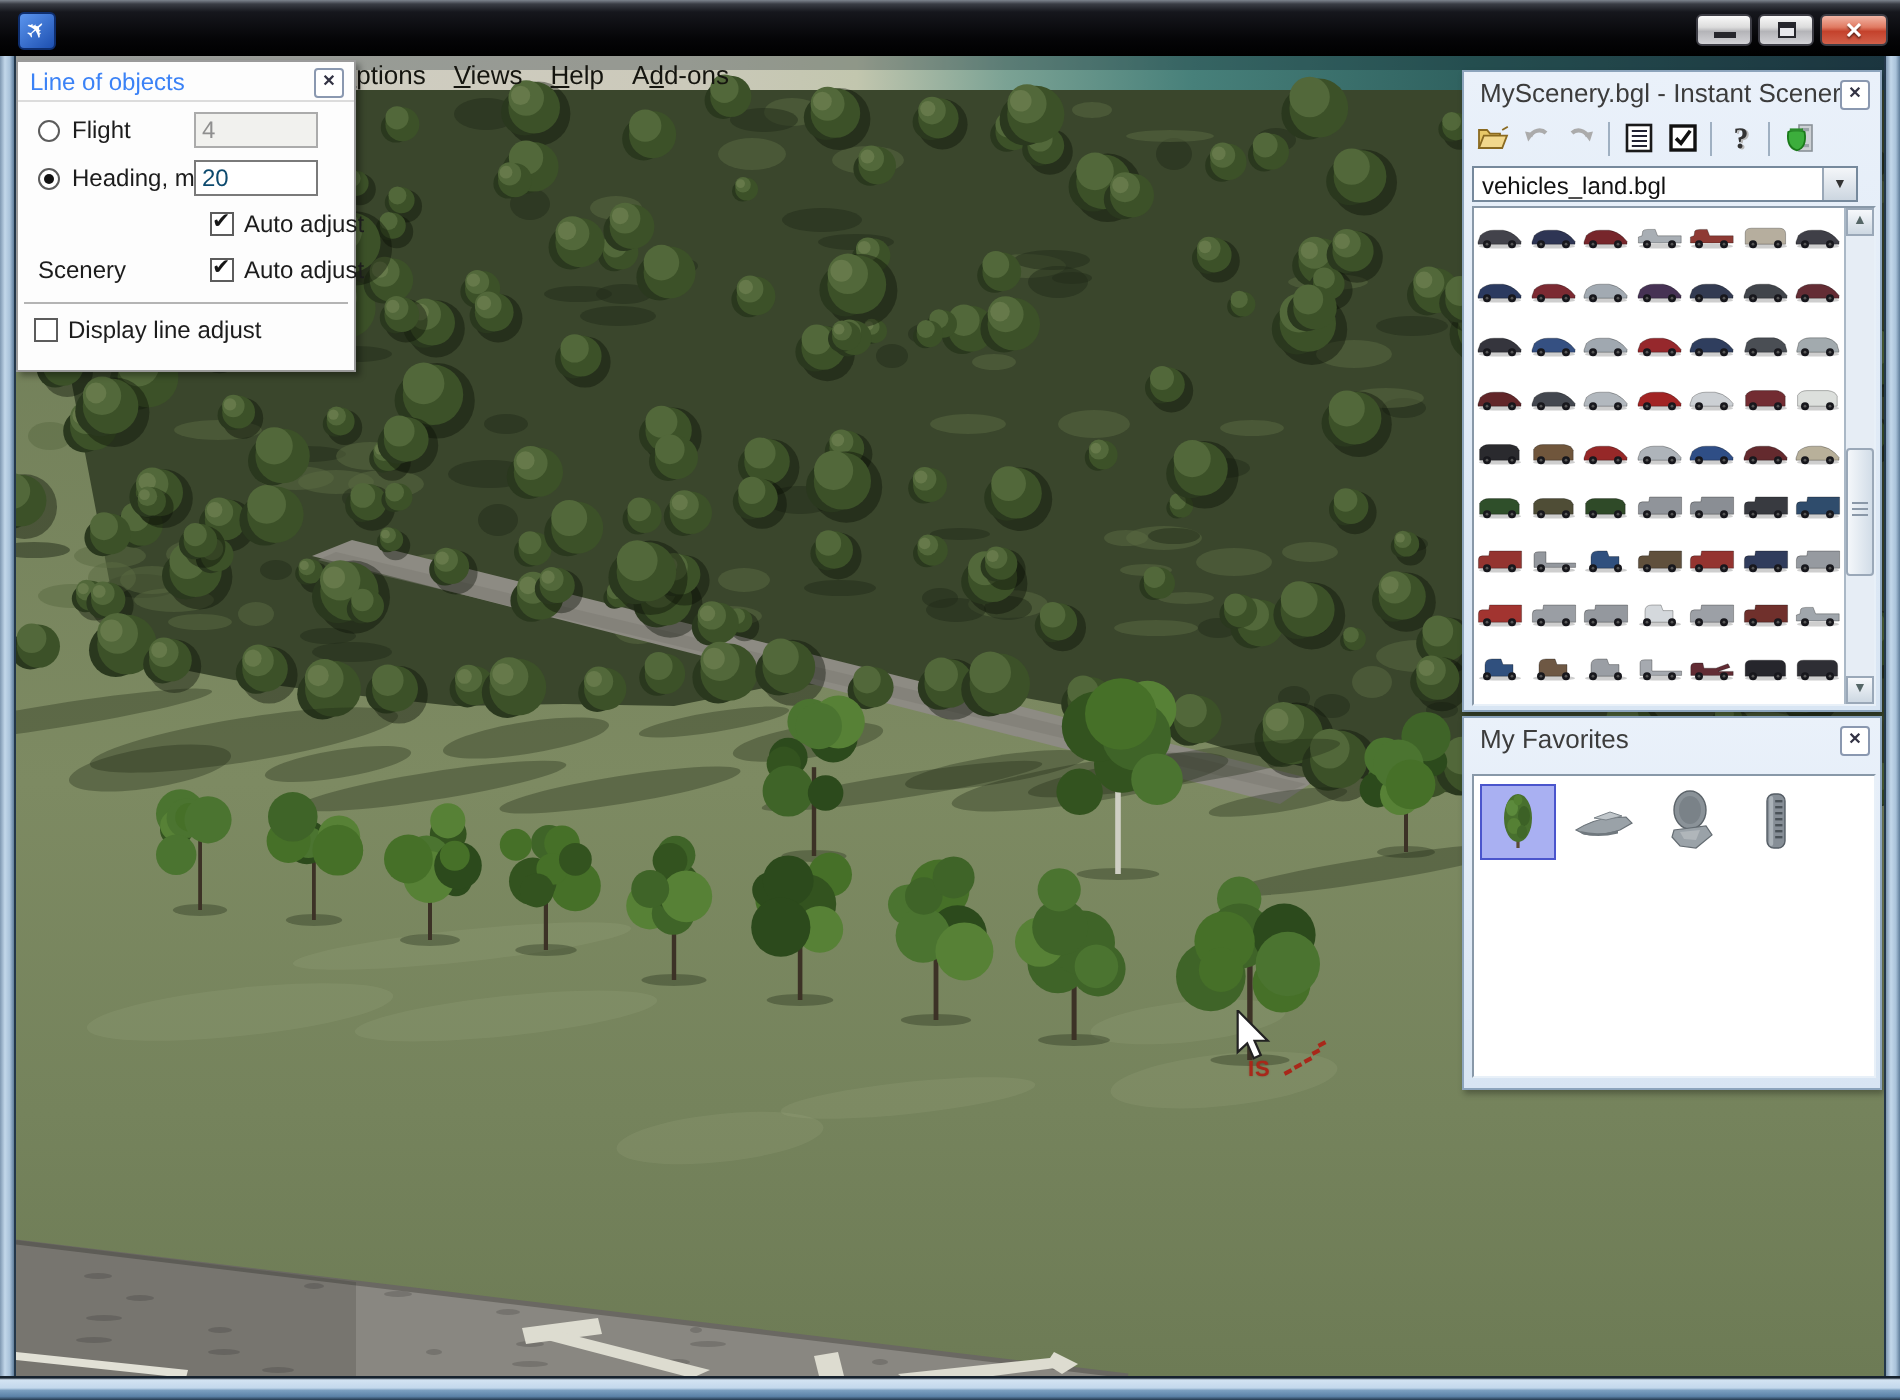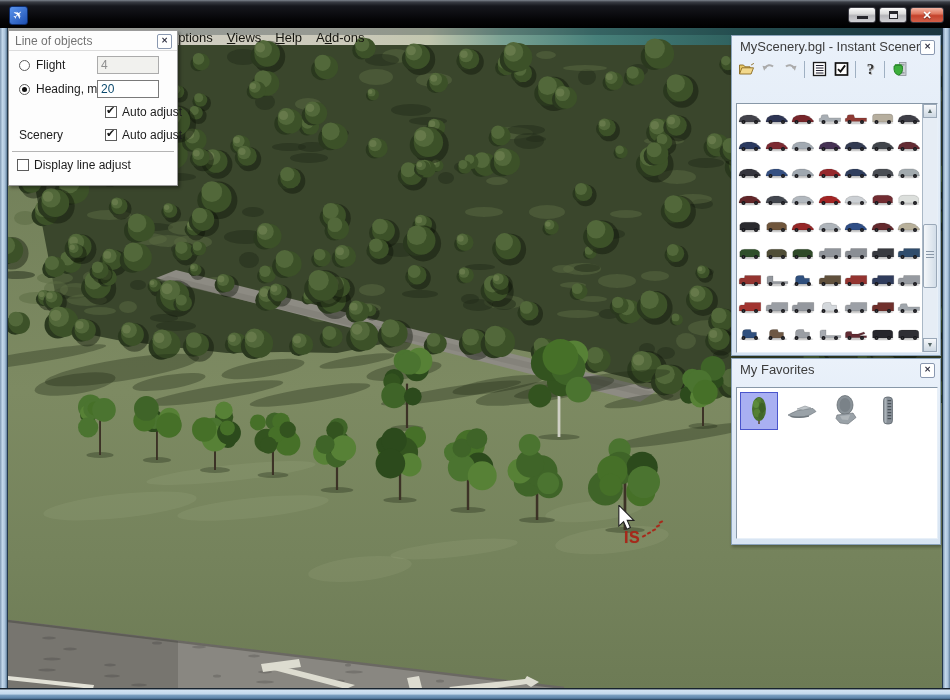--- a/index.html
+++ b/index.html
@@ -38,21 +38,21 @@
   .menubar{position:absolute;left:0;top:0;width:934px;height:20px;z-index:4;display:flex;
     padding-left:153px;box-sizing:border-box;font-size:13px;color:#15150f;}
   .menu-item{padding:2px 7px;line-height:16px;}
   .menu-item u{text-decoration:underline;}
 
   
   .dialog{position:absolute;left:0;top:2px;width:170px;height:156px;background:#fdfdfd;
     border:1px solid #9a9a9a;box-sizing:border-box;z-index:12;box-shadow:2px 2px 3px rgba(0,0,0,.35);
     font-size:12px;color:#1c1c1c;}
   .dlg-title{position:absolute;left:0;top:0;width:100%;height:19px;border-bottom:1px solid #dcdcdc;}
-  .dlg-title-text{position:absolute;left:6px;top:3px;color:#737373;}
+  .dlg-title-text{position:absolute;left:6px;top:3px;color:#3b82f6;}
   .closebox{position:absolute;top:3px;width:13px;height:13px;background:#fff;border:1px solid #8a98b0;
     border-radius:2px;font-size:8px;line-height:11px;text-align:center;color:#334;font-weight:bold;}
   .dlg-close{right:5px;}
   .rb{position:absolute;width:11px;height:11px;border:1px solid #5c5c5c;border-radius:50%;background:#fff;box-sizing:border-box;}
   .rb.on::after{content:"";position:absolute;left:2px;top:2px;width:5px;height:5px;border-radius:50%;background:#111;}
   .cb{position:absolute;width:12px;height:12px;border:1px solid #5c5c5c;background:#fff;box-sizing:border-box;}
   .cb.on::after{content:"\2714";position:absolute;left:0px;top:-3px;font-size:11px;color:#161616;}
   .dlbl{position:absolute;white-space:nowrap;}
   .dinput{position:absolute;width:62px;height:18px;border:1px solid #7a7a7a;box-sizing:border-box;
     font-family:"Liberation Sans",sans-serif;font-size:12px;padding:0 3px;background:#fff;color:#0c4a6e;}
@@ -88,21 +88,21 @@
     background:linear-gradient(90deg,#f4f7fa,#d2dde8);border-radius:2px;}
   .sthumb i{display:block;width:8px;height:1px;background:#8a98a8;margin:2px auto 0;}
   .sthumb .grips{margin-top:26px;}
   .flist{position:absolute;left:4px;top:28px;width:202px;height:152px;background:#fff;
     border:1px solid;border-color:#8898a8 #e8f0f8 #e8f0f8 #8898a8;box-sizing:border-box;}
   .fav{position:absolute;top:4px;width:38px;height:38px;display:flex;align-items:center;justify-content:center;box-sizing:border-box;}
   .fav.selected{background:#a9b0f2;border:1px solid #4a55cc;}
 
   
   .cursor{position:absolute;z-index:20;}
-  .is-label{position:absolute;z-index:20;color:#a8281a;font-weight:bold;font-size:16px;letter-spacing:.5px;
+  .is-label{position:absolute;z-index:20;color:#a8281a;font-weight:bold;font-size:11px;letter-spacing:.5px;
     text-shadow:0 0 1px rgba(120,20,10,.4);}
   .is-dot{position:absolute;width:4px;height:2px;background:#a8281a;z-index:20;transform:rotate(-28deg);}
 </style>
 </head>
 <body>
 
 <div class="win">
 
   <div class="titlebar">
     <div class="app-icon"><span>✈</span></div>
@@ -1372,20 +1372,24 @@
           <div class="tbtn">
             <svg width="19" height="18" viewBox="0 0 18 18">
               <rect x="9" y="2.5" width="6.5" height="13" fill="#ccd0d4" stroke="#8a9298" stroke-width="0.8"></rect>
               <rect x="10.4" y="4" width="3.6" height="1.6" fill="#9aa2a8"></rect>
               <rect x="10.4" y="12" width="3.6" height="1.6" fill="#9aa2a8"></rect>
               <path d="M3.6,6 Q2.6,13.6 8,15.2 Q13,13.6 11.8,6 Q7.6,3.8 3.6,6 Z" fill="#3cae3c" stroke="#1a7a1a" stroke-width="0.9"></path>
               <path d="M4.4,5 L11,5" stroke="#2a8a2a" stroke-width="1.6"></path>
             </svg>
           </div>
         </div>
+      <div class="combo">
+        <span class="combo-text">vehicles_land.bgl</span>
+        <span class="combo-btn">▼</span>
+      </div>
       <div class="vlist">
         <div class="vgrid">
             <div class="vcell">
               <svg width="24" height="15" viewBox="0 0 24 14">
                 <ellipse cx="12" cy="12.6" rx="10.5" ry="1.2" fill="rgba(60,60,60,0.25)"></ellipse>
                 <path d="M1,10.5 L2.2,7.2 Q5,4.6 9,4.6 L13.5,4.6 Q17.5,5.2 20.5,8 L22.5,10.2 L22.5,11.6 L1,11.6 Z" fill="#43434b" stroke="rgba(0,0,0,0.35)" stroke-width="0.4"></path>
                 <circle cx="5.5" cy="11.6" r="2" fill="#17171c"></circle>
                 <circle cx="18" cy="11.6" r="2" fill="#17171c"></circle>
                 <circle cx="5.5" cy="11.6" r="0.7" fill="#555"></circle>
                 <circle cx="18" cy="11.6" r="0.7" fill="#555"></circle>

